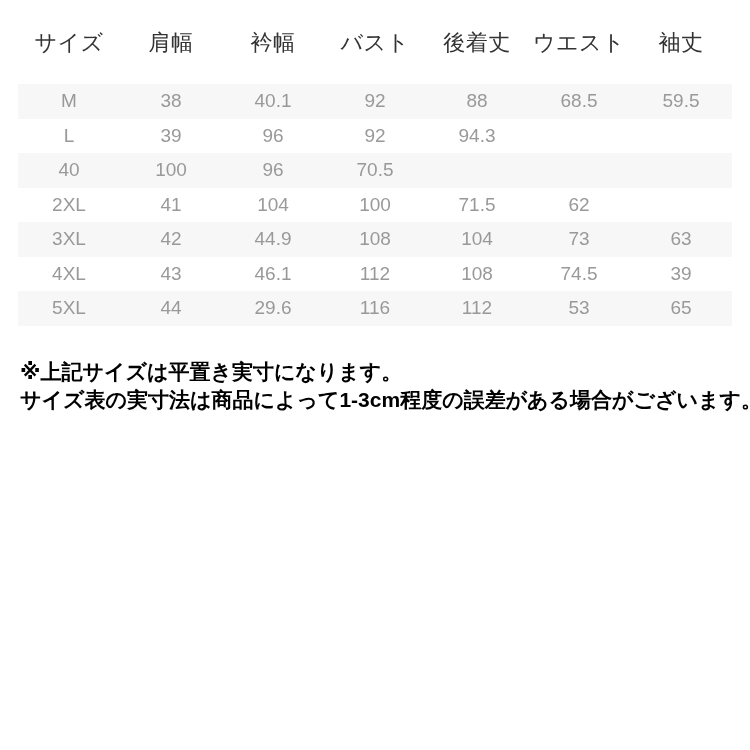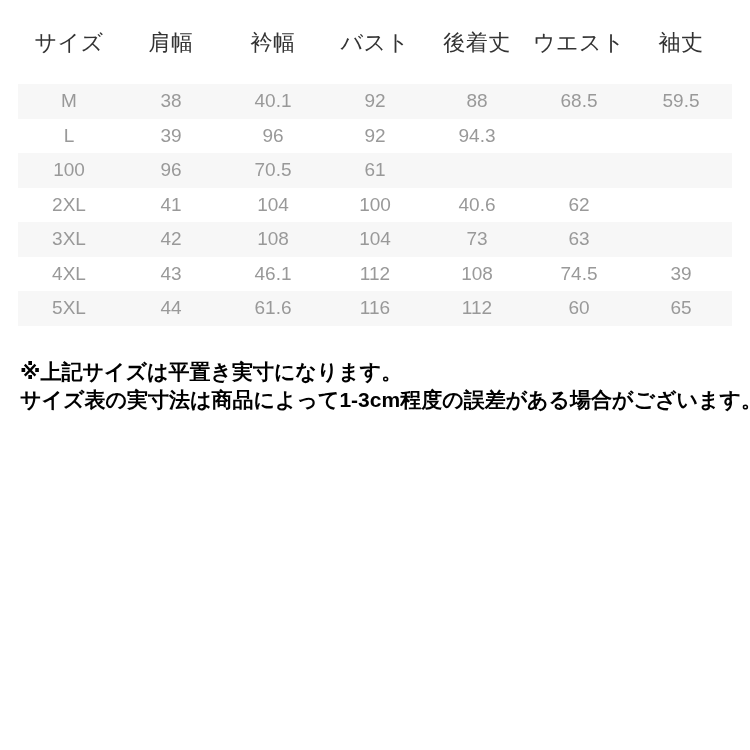--- a/index.html
+++ b/index.html
@@ -95,61 +95,62 @@
 
       <div class="row">
         <div class="cell">L</div>
         <div class="cell">39</div>
         <div class="cell">96</div>
         <div class="cell">92</div>
         <div class="cell">94.3</div>
       </div>
 
       <div class="row">
+        <div class="cell">40</div>
         <div class="cell">100</div>
         <div class="cell">96</div>
         <div class="cell">70.5</div>
-        <div class="cell">61</div>
       </div>
 
       <div class="row">
         <div class="cell">2XL</div>
         <div class="cell">41</div>
         <div class="cell">104</div>
         <div class="cell">100</div>
-        <div class="cell">40.6</div>
+        <div class="cell">71.5</div>
         <div class="cell">62</div>
       </div>
 
       <div class="row">
         <div class="cell">3XL</div>
         <div class="cell">42</div>
+        <div class="cell">44.9</div>
         <div class="cell">108</div>
         <div class="cell">104</div>
         <div class="cell">73</div>
         <div class="cell">63</div>
       </div>
 
       <div class="row">
         <div class="cell">4XL</div>
         <div class="cell">43</div>
         <div class="cell">46.1</div>
         <div class="cell">112</div>
         <div class="cell">108</div>
         <div class="cell">74.5</div>
         <div class="cell">39</div>
       </div>
 
       <div class="row">
         <div class="cell">5XL</div>
         <div class="cell">44</div>
-        <div class="cell">61.6</div>
+        <div class="cell">29.6</div>
         <div class="cell">116</div>
         <div class="cell">112</div>
-        <div class="cell">60</div>
+        <div class="cell">53</div>
         <div class="cell">65</div>
       </div>
 
     </div>
   </div>
 
   <div class="notes">
     <p>※上記サイズは平置き実寸になります。</p>
     <p>サイズ表の実寸法は商品によって1-3cm程度の誤差がある場合がございます。</p>
   </div>

